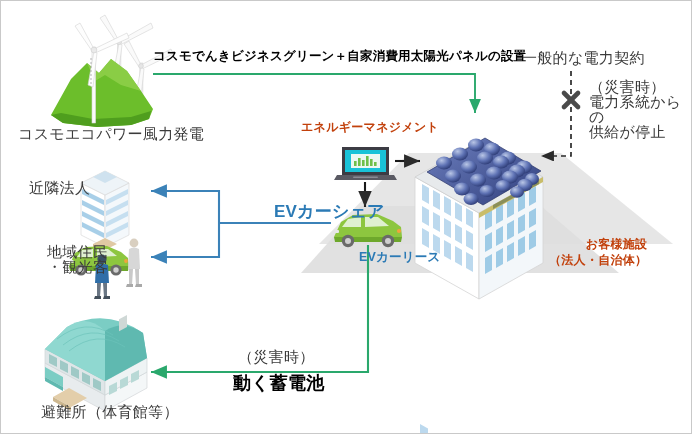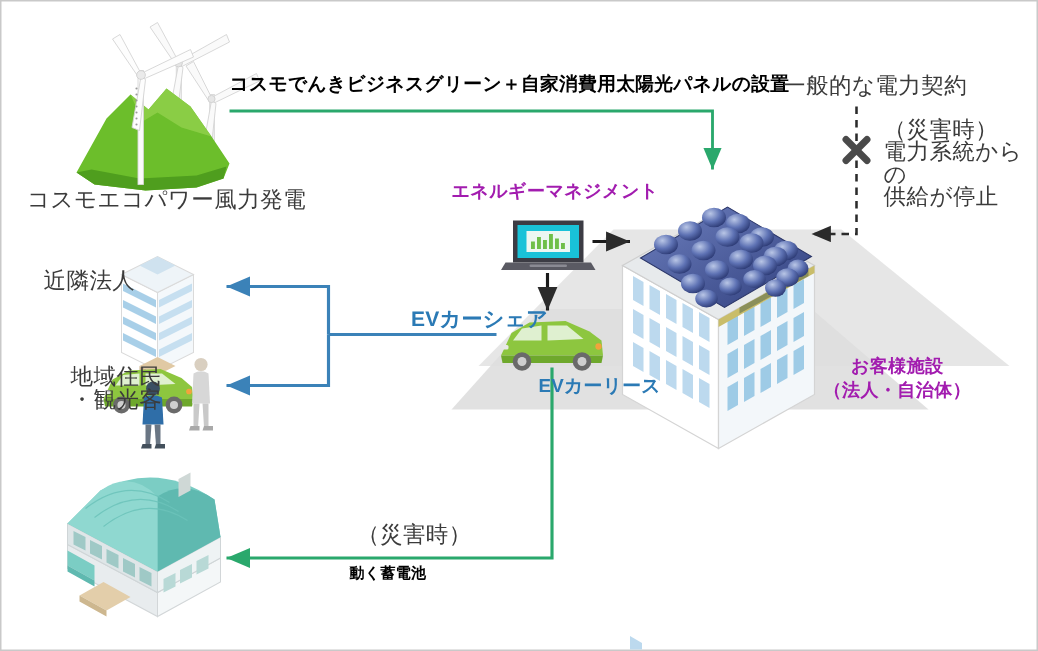--- a/index.html
+++ b/index.html
@@ -13,21 +13,21 @@
     overflow:hidden;
   }
   .lbl{
     position:absolute;
     color:#3b3b3b;
     font-size:15px;
     line-height:14px;
     letter-spacing:0.3px;
     white-space:pre-line;
   }
-  .lbl.bold{font-weight:bold;color:#a21caf;font-family:Liberation Serif, serif;}
+  .lbl.bold{font-weight:bold;color:#c2410c;font-family:Liberation Serif, serif;}
   .lbl.green{color:#000000;font-weight:bold;letter-spacing:0.2px;}
   .lbl.blue{color:#2b7ab5;font-weight:bold;letter-spacing:0.2px;}
   svg{display:block;}
   #art{position:absolute;left:0;top:0;width:692px;height:434px;}
 </style>
 </head>
 <body>
 
 <div id="canvas">
 
@@ -343,30 +343,31 @@
   <div class="lbl green" style="left:152px; top:48px; font-size:12.5px;">コスモでんきビジネスグリーン＋自家消費用太陽光パネルの設置</div>
 
   <div class="lbl bold" style="left:300px; top:119px; font-size:12px;">エネルギーマネジメント</div>
 
   <div class="lbl" style="left:521px; top:50px;">一般的な電力契約</div>
 
   <div class="lbl" style="left:588px; top:78px; line-height:15px;">（災害時）
 電力系統からの
 供給が停止</div>
 
-  <div class="lbl bold" style="left:548px; top:235px; font-size:12px; line-height:16px; text-align:center;">お客様施設
+  <div class="lbl bold" style="left:548px; top:235px; font-size:12px; line-height:16px; text-align:right;">お客様施設
 （法人・自治体）</div>
 
   <div class="lbl" style="left:16px; top:180px;margin-left:12px;">近隣法人</div>
 
   <div class="lbl" style="left:10px; top:243px; line-height:15px;margin-left:36px;">地域住民
 ・観光客</div>
 
-  <div class="lbl blue" style="left:229px; top:204px; font-size:14px;padding-left:44px;">EVカーシェア</div>
+  <div class="lbl blue" style="left:229px; top:204px; font-size:17px;padding-left:44px;">EVカーシェア</div>
 
   <div class="lbl blue" style="left:358px; top:249px; font-size:12.5px;">EVカーリース</div>
 
+  <div class="lbl" style="left:40px; top:404px;">避難所（体育館等）</div>
 
   <div class="lbl" style="left:237px; top:349px;">（災害時）</div>
 
-  <div class="lbl green" style="left:232px; top:375px; font-size:10px;">動く蓄電池</div>
+  <div class="lbl green" style="left:232px; top:375px; font-size:18px;">動く蓄電池</div>
 
 </div>
 
 </body></html>

